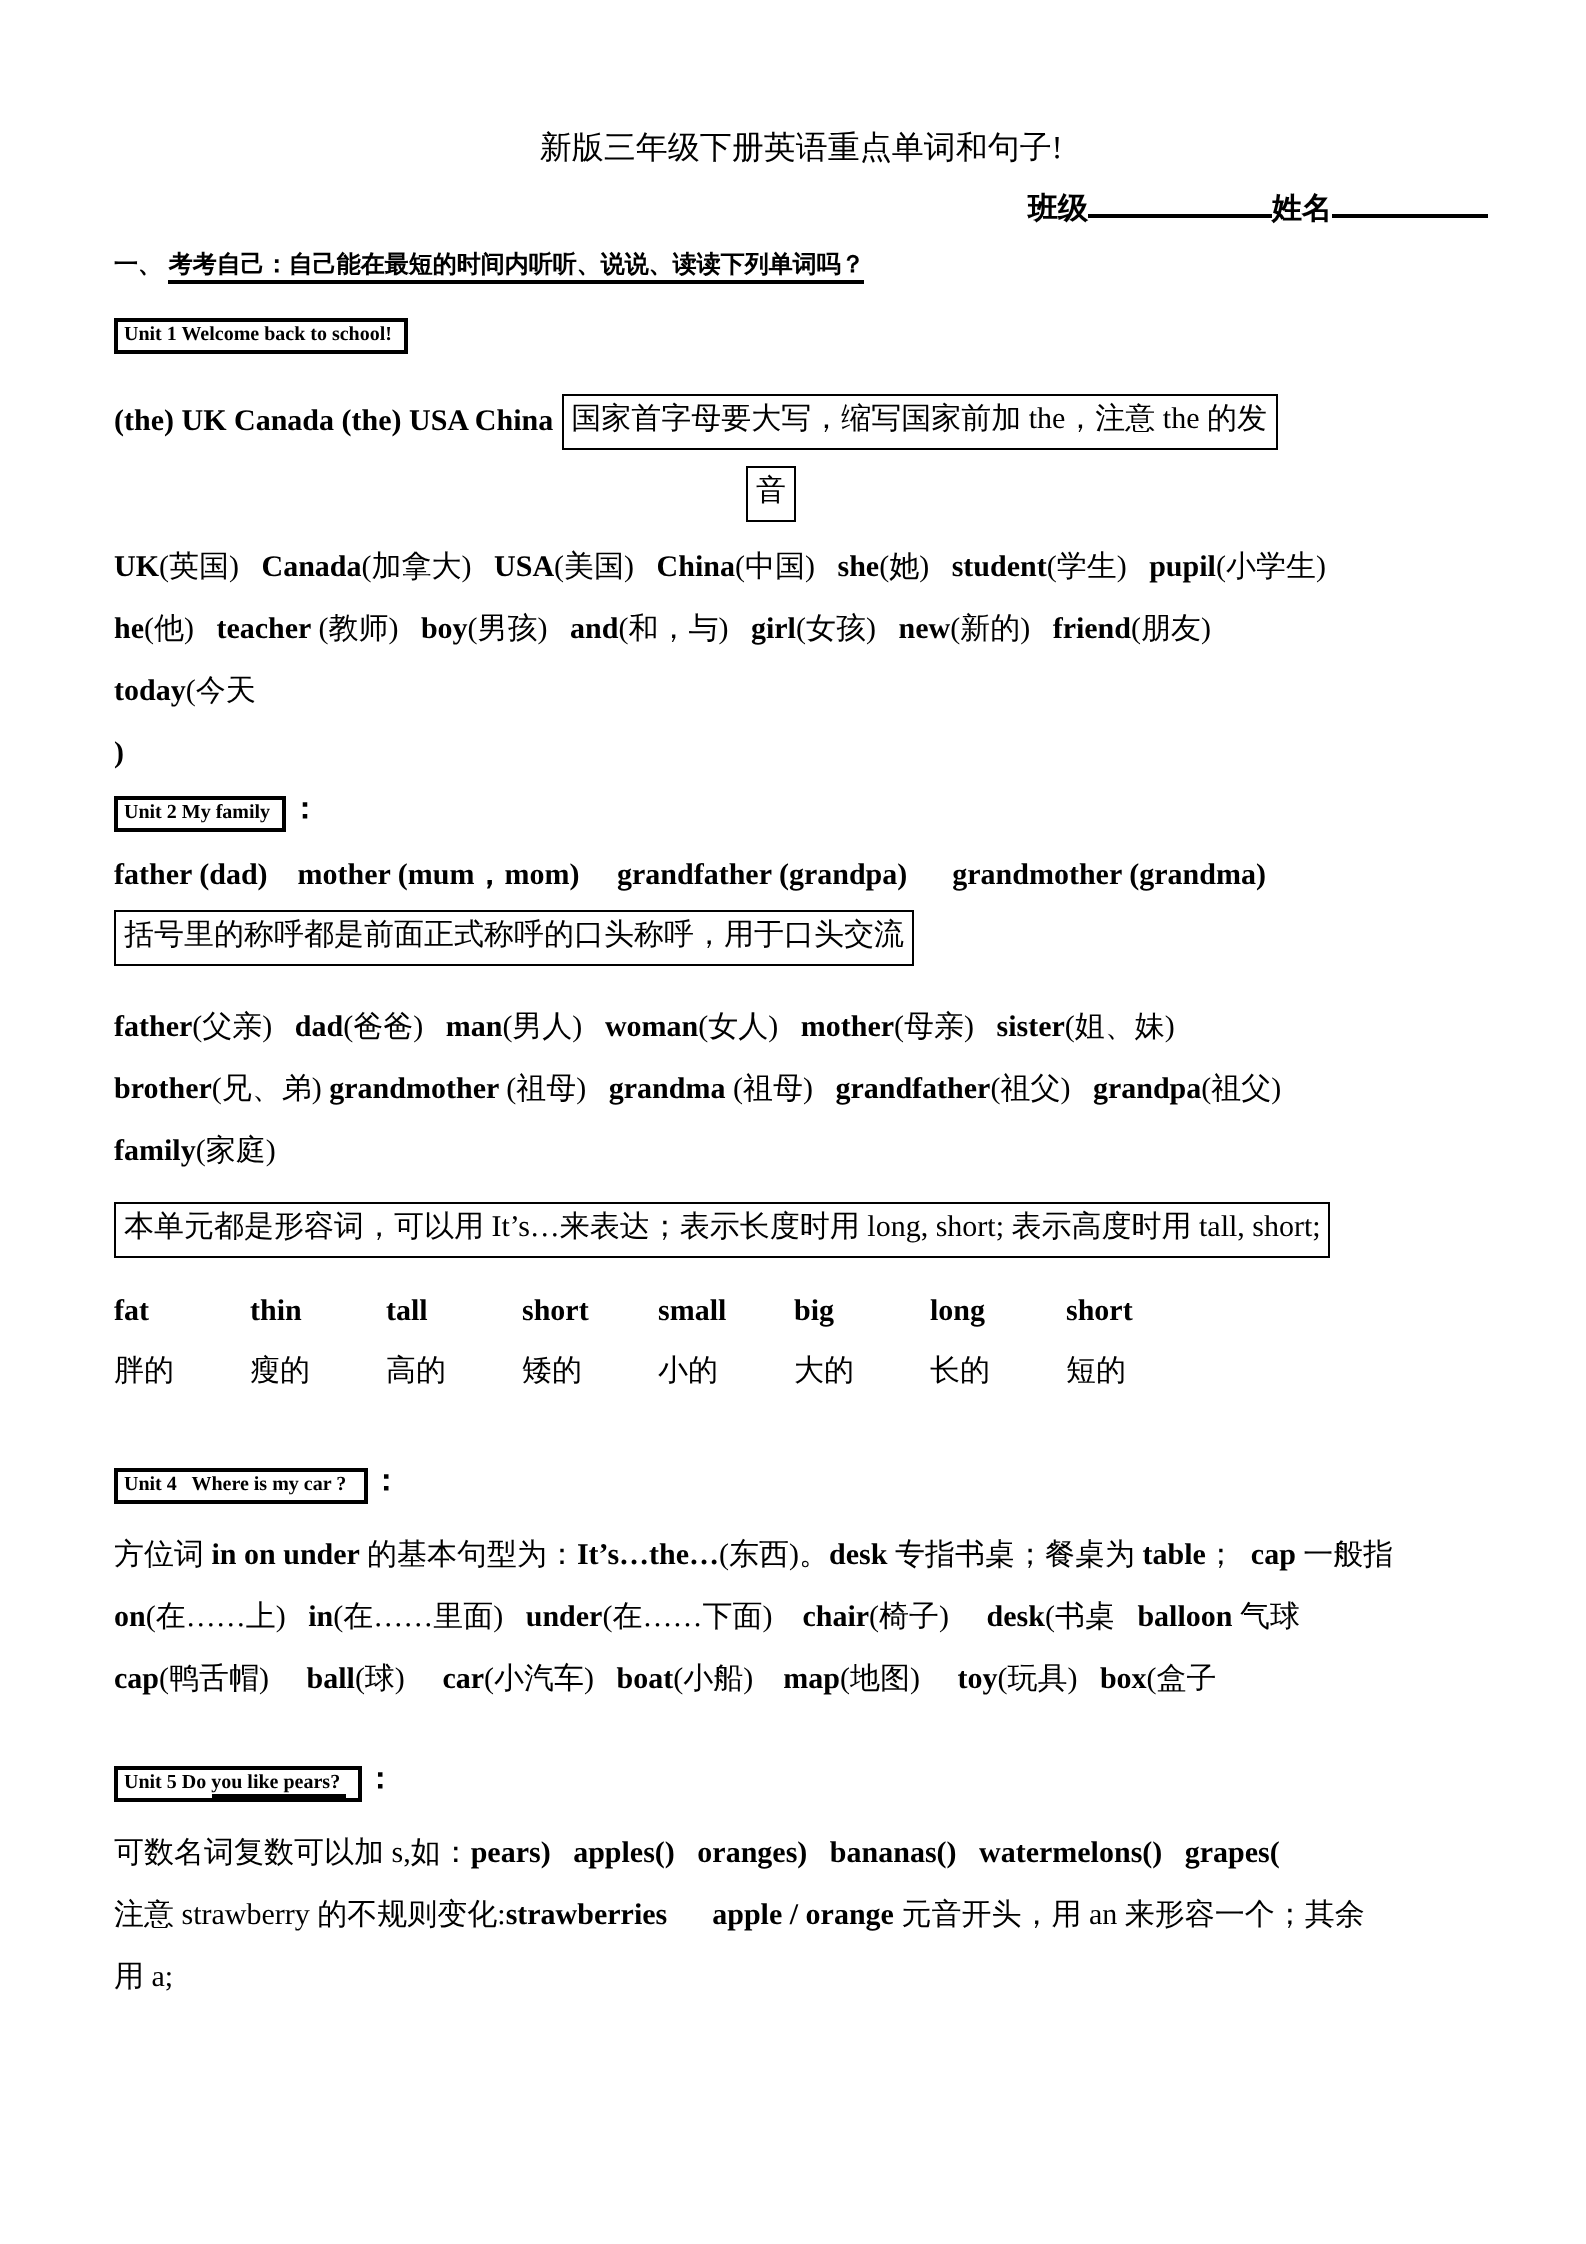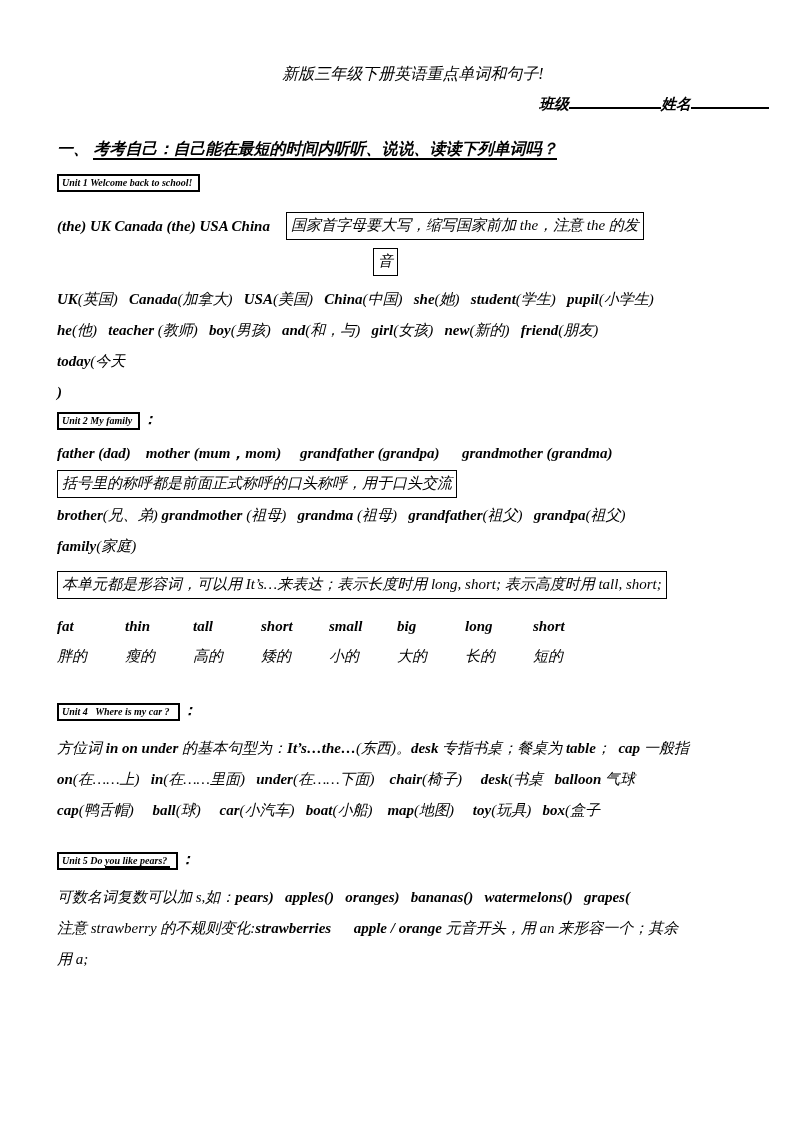--- a/index.html
+++ b/index.html
@@ -1,48 +1,48 @@
 <!DOCTYPE html>
 <html><head>
 <meta charset="utf-8">
 <style>
   html,body { margin:0; padding:0; }
   body {
     width:793px; height:1122px; background:#ffffff; color:#000;
     font-family:"Liberation Serif","DejaVu Serif",serif;
     font-size:15px; overflow:hidden;
   }
-  .doc { padding:64px 24px 0 57px;font-style:italic; }
+  .doc { padding:64px 49px 0 57px; }
 
   .title { text-align:center; font-size:16px; height:24px; white-space:pre; }
 
   .idline { margin-top:4px; height:24px; padding-left:363px;
     font-weight:bold; font-family:"Liberation Sans","DejaVu Sans",sans-serif; font-size:15px;text-align:right; }
   .blank { display:inline-block; border-bottom:2px solid #000; height:15px; vertical-align:baseline; }
   .blank-class { width:92px; }
   .blank-name  { width:78px; }
 
-  .heading { margin-top:23px; height:26px; font-weight:bold; font-size:16px;
+  .heading { margin-top:8px; height:26px; font-weight:bold; font-size:12px;
     font-family:"Liberation Sans","DejaVu Sans",sans-serif; }
   .hu { border-bottom:2px solid #000; padding-bottom:1px; }
 
   .unitline { margin-top:8px; height:28px; white-space:pre; }
   .unitbox  { display:inline-block; border:2px solid #000; padding:1px 6px 2px 3px;
               font-weight:bold; font-size:10px; white-space:pre; }
   .ucolon   { font-weight:bold; margin-left:2px; }
   .tu { border-bottom:2px solid #000; }
 
   .line { line-height:31px; margin:0; white-space:pre-wrap; }
   .line b { font-weight:bold; }
   .nowrap { white-space:nowrap; }
 
   .notebox { display:inline-block; border:1px solid #000; padding:0 4px 2px;
              line-height:24px; white-space:pre; vertical-align:1px; }
   .countries { margin-top:10px; line-height:30px; }
-  .countries .notebox { margin-left:16px; }
+  .countries .notebox { margin-left:4px; }
   .note2line { margin-top:7px; margin-left:316px; height:28px; }
   .noteline  { line-height:31px; }
 
   .gap14 { margin-top:14px; }
   .gap22 { margin-top:22px; }
   .gap24 { margin-top:24px; }
   .gap30 { margin-top:30px; }
 
   .col { display:inline-block; width:68px; }
   .wordrow { line-height:30px; white-space:normal; }
@@ -68,20 +68,21 @@
   <p class="line"><b>he</b><span>(他)   </span><b>teacher </b><span>(教师)   </span><b>boy</b><span>(男孩)   </span><b>and</b><span>(和，与)   </span><b>girl</b><span>(女孩)   </span><b>new</b><span>(新的)   </span><b>friend</b><span>(朋友)</span></p>
   <p class="line"><b>today</b><span>(今天</span></p>
   <p class="line"><b>)</b></p>
 
   <div class="unitline" style="margin-top:2px;"><span class="unitbox">Unit 2 My family</span><span class="ucolon">：</span></div>
 
   <p class="line"><b>father (dad)    mother (mum，mom)     grandfather (grandpa)      grandmother (grandma)</b></p>
 
   <div class="noteline"><span class="notebox">括号里的称呼都是前面正式称呼的口头称呼，用于口头交流</span></div>
 
+  <p class="line gap14"><b>father</b><span>(父亲)   </span><b>dad</b><span>(爸爸)   </span><b>man</b><span>(男人)   </span><b>woman</b><span>(女人)   </span><b>mother</b><span>(母亲)   </span><b>sister</b><span>(姐、妹)</span></p>
   <p class="line"><b>brother</b><span>(兄、弟) </span><b>grandmother </b><span>(祖母)   </span><b>grandma </b><span>(祖母)   </span><b>grandfather</b><span>(祖父)   </span><b>grandpa</b><span>(祖父)</span></p>
   <p class="line"><b>family</b><span>(家庭)</span></p>
 
 
   <div class="noteline" style="margin-top:8px;"><span class="notebox">本单元都是形容词，可以用 It’s…来表达；表示长度时用 long, short; 表示高度时用 tall, short;</span></div>
 
   <p class="line wordrow" style="margin-top:10px;"><b class="col">fat</b><b class="col">thin</b><b class="col">tall</b><b class="col">short</b><b class="col">small</b><b class="col">big</b><b class="col">long</b><b class="col">short</b></p>
 
   <p class="line wordrow"><span class="col">胖的</span><span class="col">瘦的</span><span class="col">高的</span><span class="col">矮的</span><span class="col">小的</span><span class="col">大的</span><span class="col">长的</span><span class="col">短的</span></p>
 

